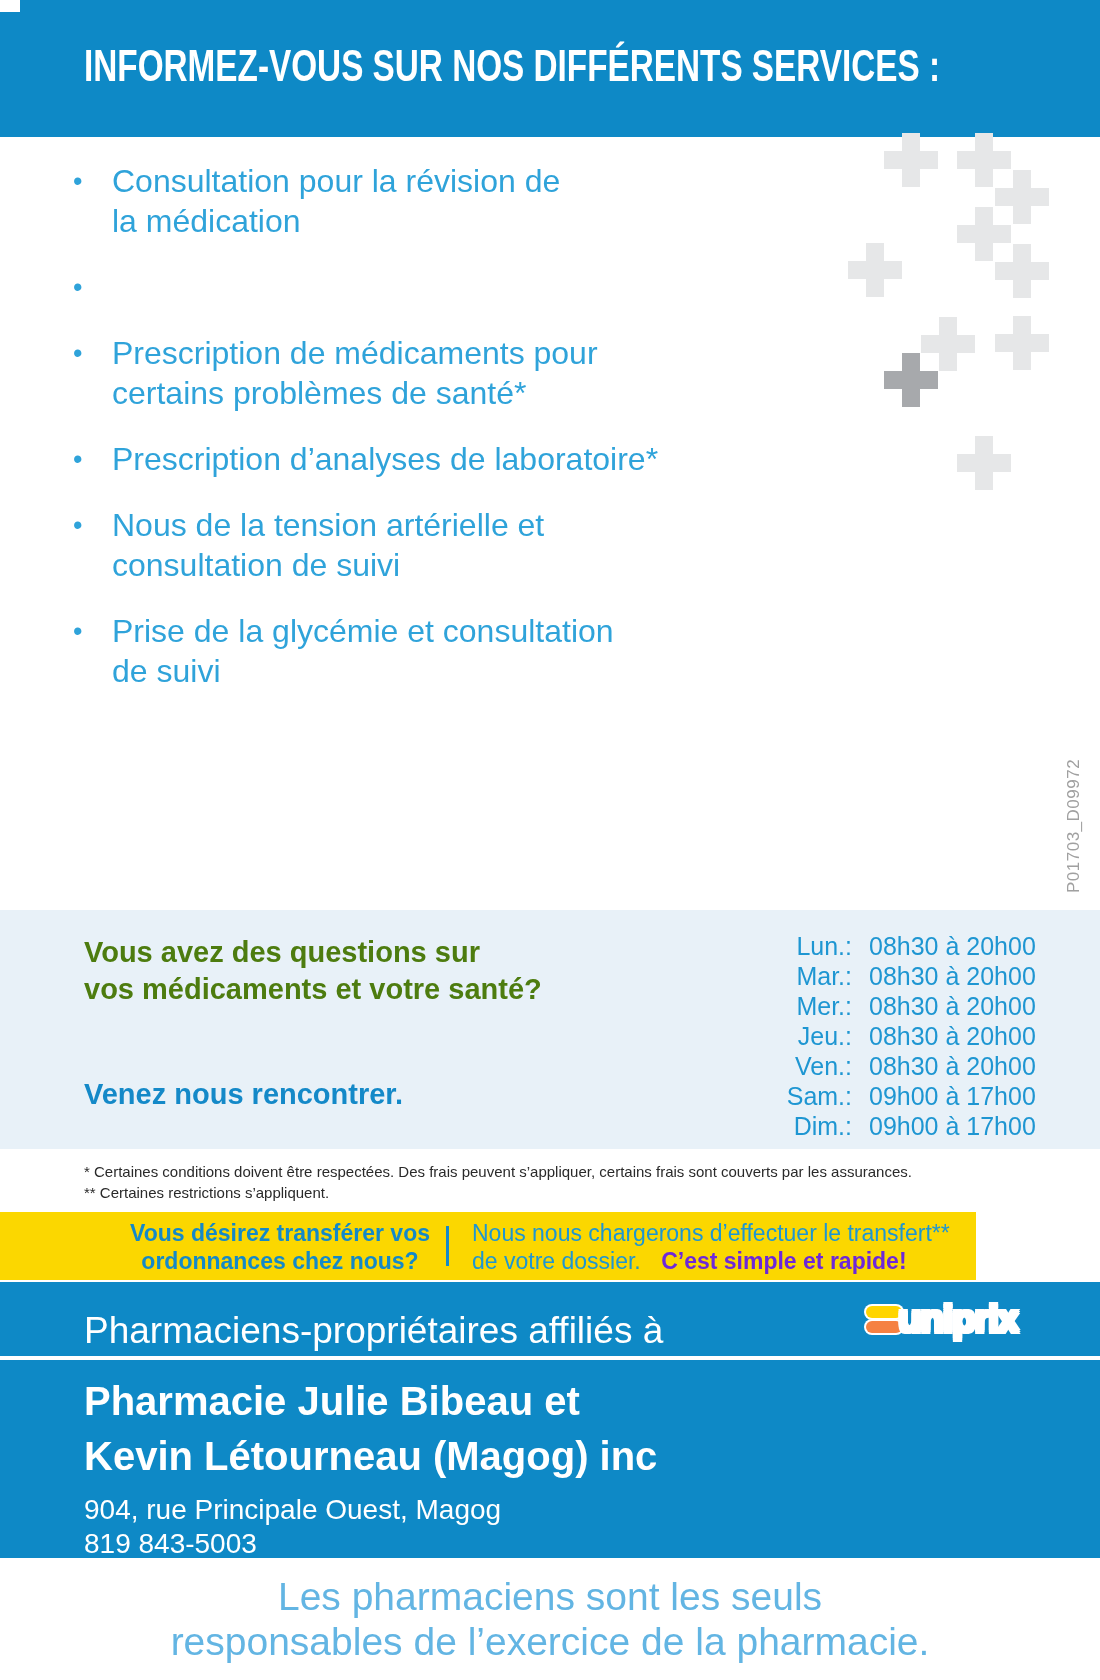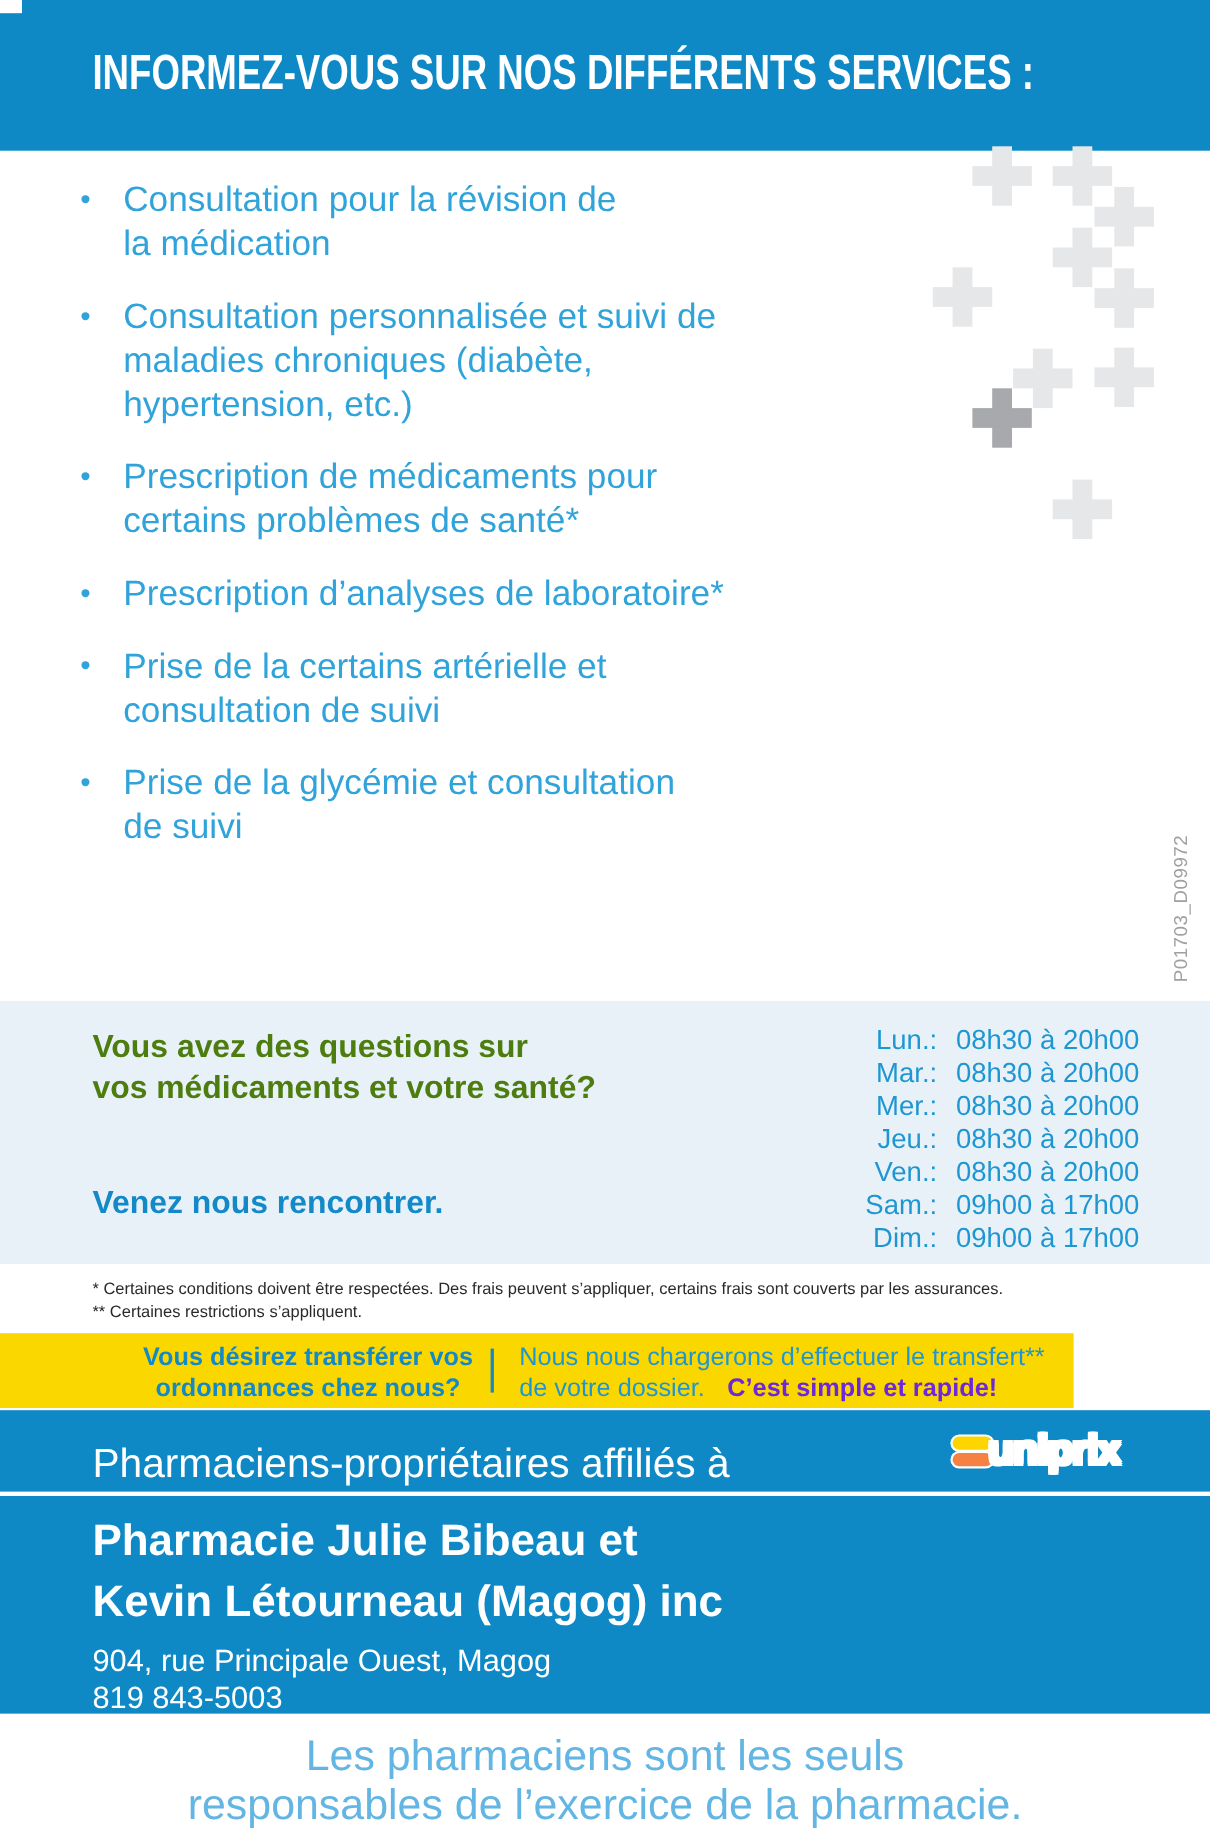--- a/index.html
+++ b/index.html
@@ -80,36 +80,33 @@
   <div class="notch"></div>
 
   <div class="bullets">
     <div class="bullet-item">
       <span class="dot">•</span>
       <span class="btxt">Consultation pour la révision de
 la médication</span>
     </div>
     <div class="bullet-item">
       <span class="dot">•</span>
-      <span class="btxt">Consultation personnalisée et suivi de
-maladies chroniques (diabète,
-hypertension, etc.)</span>
     </div>
     <div class="bullet-item">
       <span class="dot">•</span>
       <span class="btxt">Prescription de médicaments pour
 certains problèmes de santé*</span>
     </div>
     <div class="bullet-item">
       <span class="dot">•</span>
       <span class="btxt">Prescription d’analyses de laboratoire*</span>
     </div>
     <div class="bullet-item">
       <span class="dot">•</span>
-      <span class="btxt">Prise de la certains artérielle et
+      <span class="btxt">Nous de la tension artérielle et
 consultation de suivi</span>
     </div>
     <div class="bullet-item">
       <span class="dot">•</span>
       <span class="btxt">Prise de la glycémie et consultation
 de suivi</span>
     </div>
   </div>
 
   <div class="plus" style="left:884px;top:133px;color:#e6e7e8;"></div>

